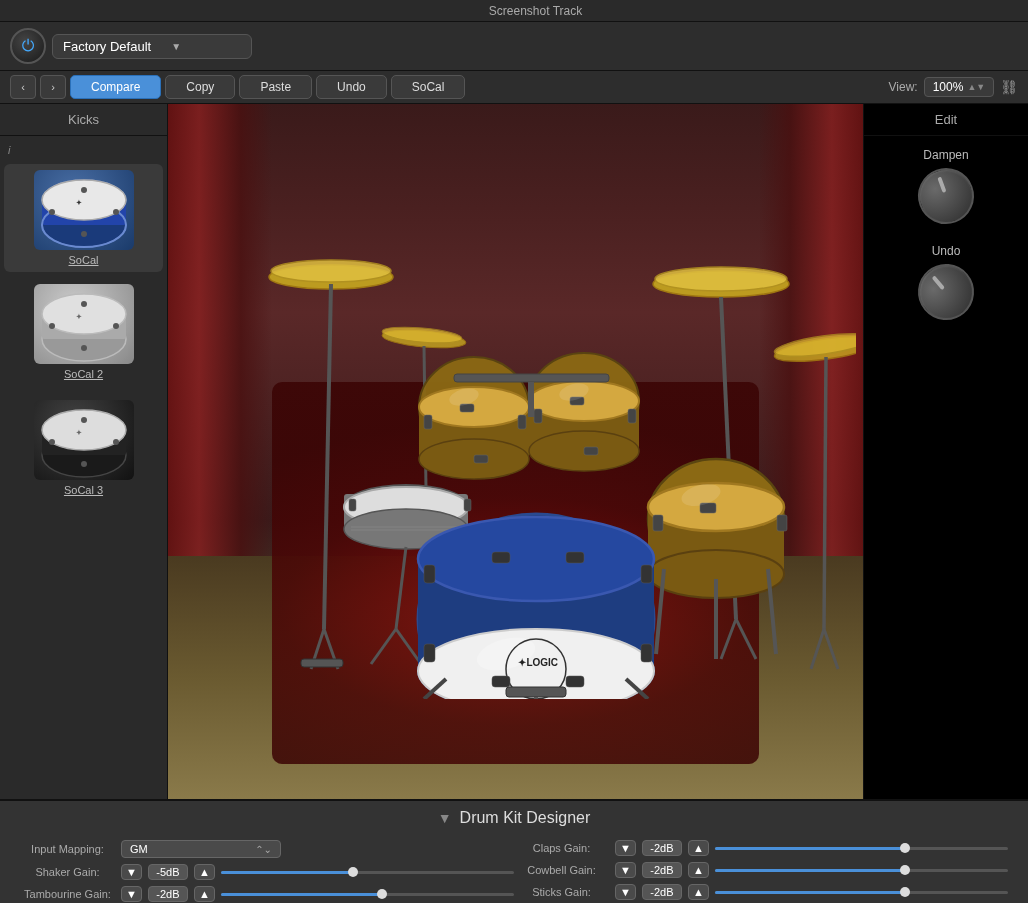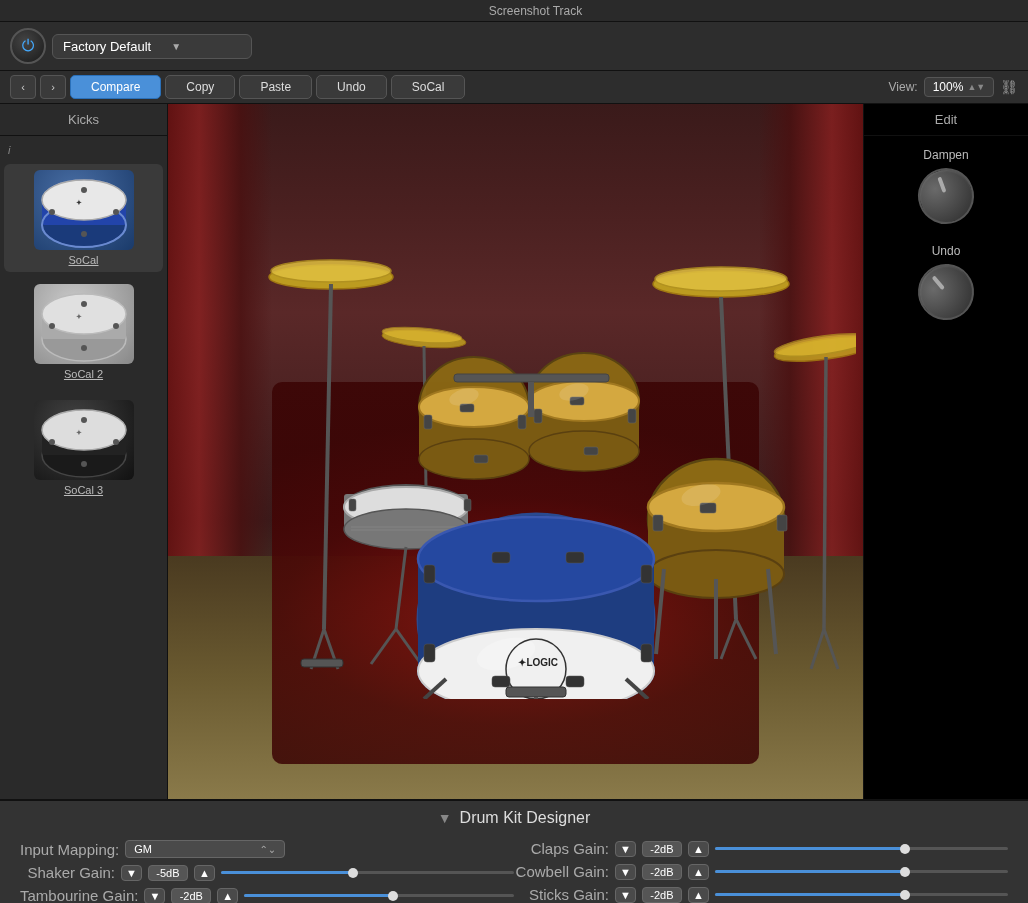--- a/index.html
+++ b/index.html
@@ -265,24 +265,24 @@
       gap: 0;
       padding: 2px 20px;
     }
     .control-row {
       display: flex;
       align-items: center;
       gap: 6px;
       padding: 3px 0;
     }
     .control-label {
-      font-size: 15px;
+      font-size: 11px;
       color: #aaa;
       min-width: 95px;
-      text-align: right;
+      text-align: center;
     }
     .control-dropdown {
       background: #4a4a4a;
       border: 1px solid #666;
       border-radius: 4px;
       color: #fff;
       font-size: 11px;
       padding: 1px 4px;
       min-width: 50px;
       text-align: center;

